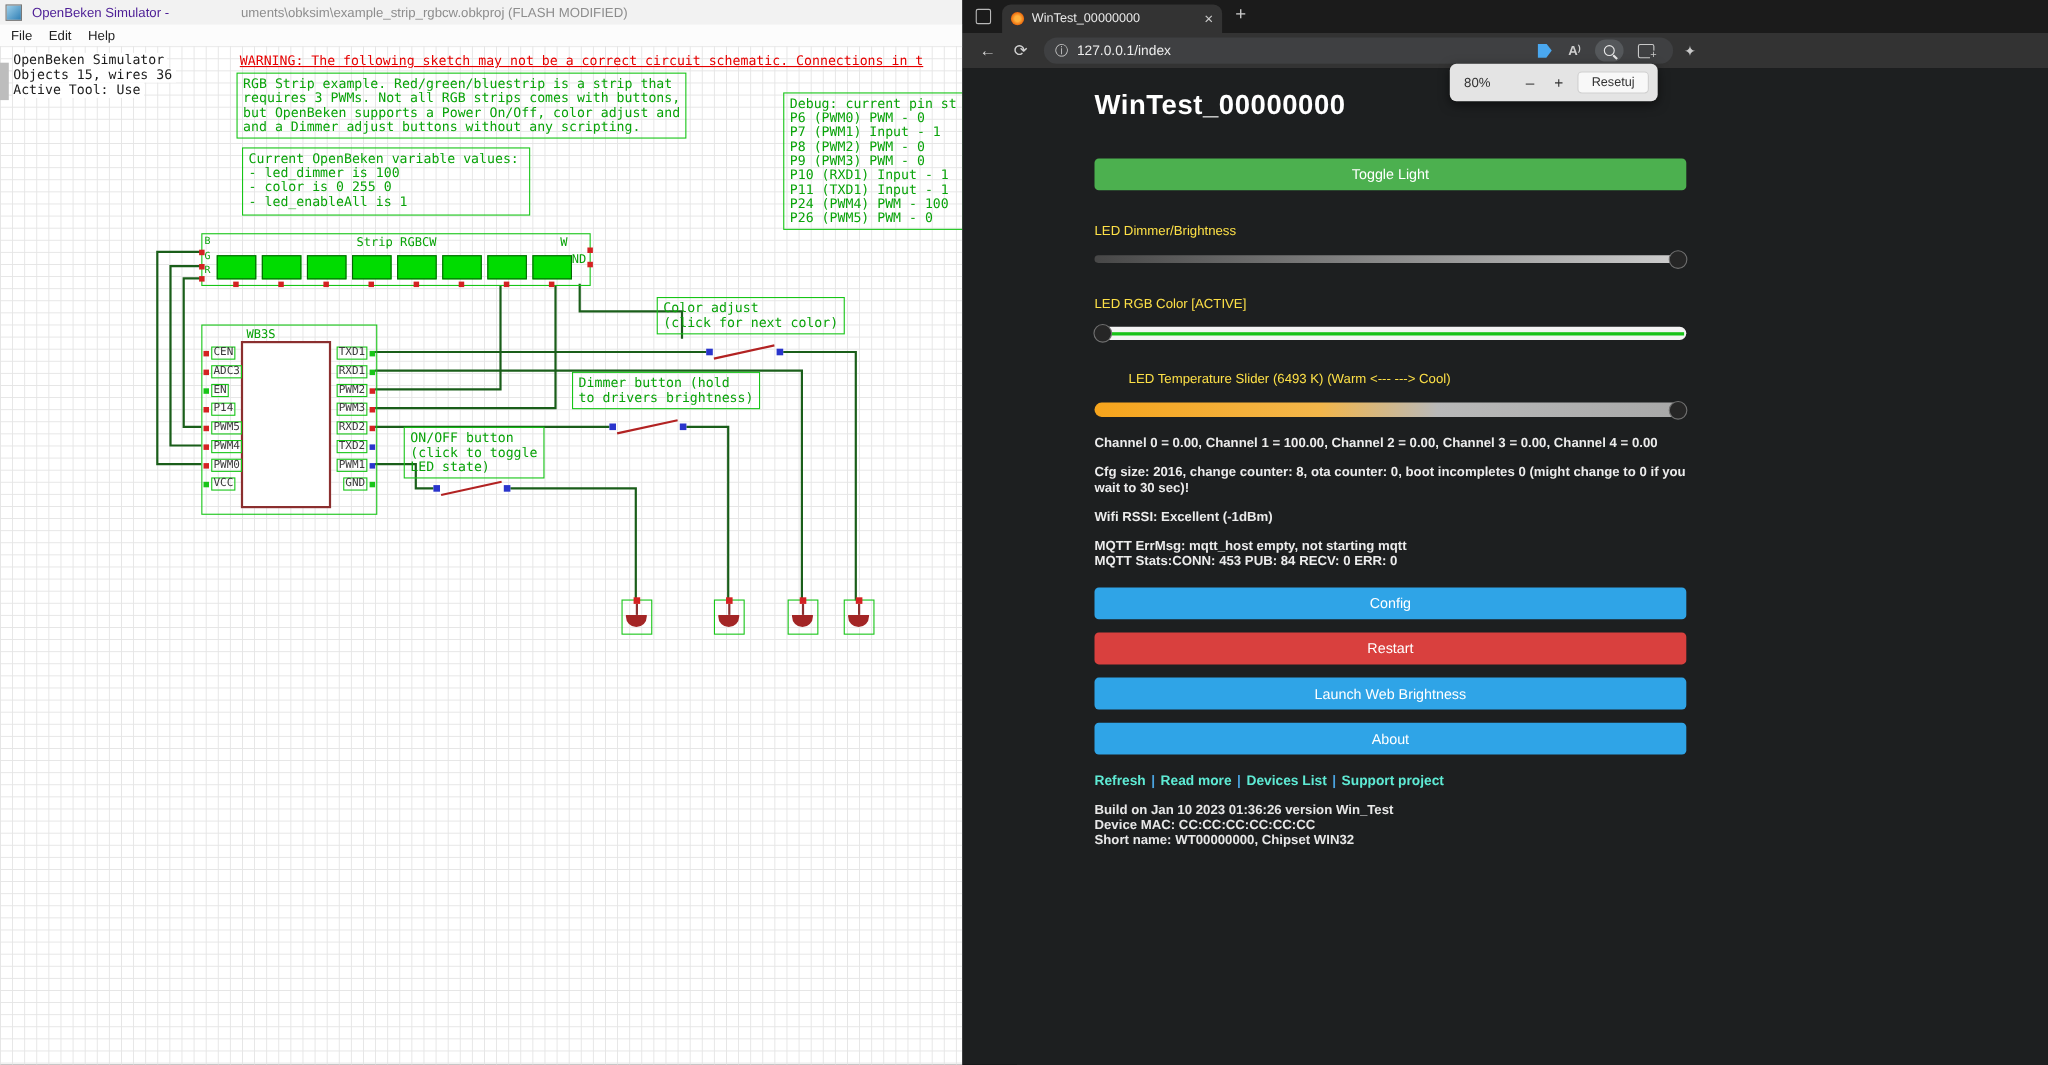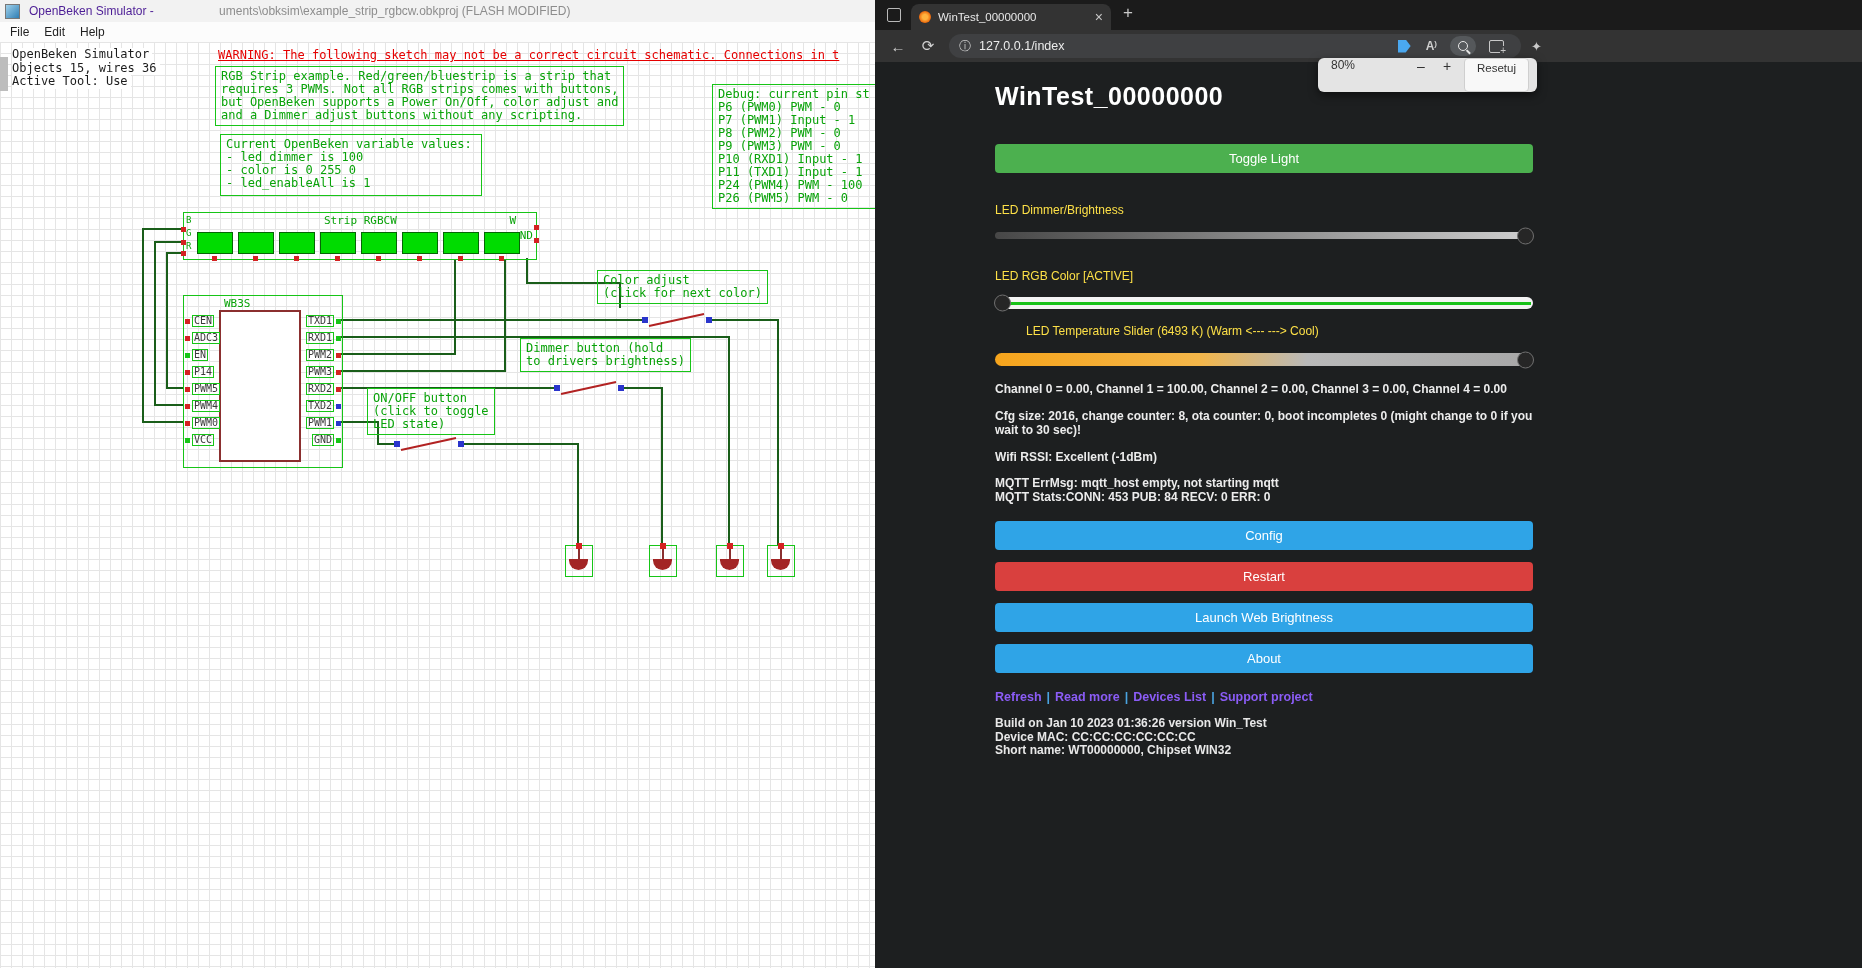--- a/index.html
+++ b/index.html
@@ -83,52 +83,52 @@
   .read-aloud::after { content:")"; font-size:8px; vertical-align:4px; }
   .zoom-pill { background:#55585b; border-radius:10px; width:26px; height:20px; display:flex;
                align-items:center; justify-content:center; margin:0 6px; flex:none; }
   .mag { width:8px; height:8px; border:1.5px solid #e8e8e8; border-radius:50%; position:relative; }
   .mag::after { content:""; position:absolute; width:5px; height:1.5px; background:#e8e8e8;
                 transform:rotate(45deg); right:-4px; bottom:-2px; }
   .collections { width:13px; height:11px; border:1.5px solid #c9c9c9; border-radius:2px; position:relative; margin:0 7px; flex:none; }
   .collections::after { content:"+"; position:absolute; color:#c9c9c9; font-size:10px; right:-3px; bottom:-4px;
                         background:#3f4042; line-height:1; }
   .essentials { color:#c9c9c9; font-size:13px; margin-left:10px; }
-  .zoom-popup { position:absolute; left:443px; top:58px; width:219px; height:34px; background:#e4e4e4;
-                border-radius:6px; box-shadow:0 3px 10px rgba(0,0,0,.55); display:flex; z-index:5; }
+  .zoom-popup { position:absolute; left:443px; top:58px; width:189px; height:34px; background:#e4e4e4;
+                border-radius:6px; box-shadow:0 3px 10px rgba(0,0,0,.55); display:flex; align-items:center; z-index:5; }
   .zoom-level { color:#333; font-size:12px; margin-left:13px; flex:1; }
   .zoom-btn { color:#333; font-size:14px; width:26px; text-align:center; cursor:pointer; }
   .zoom-reset { background:#f8f8f8; border:1px solid #cfcfcf; border-radius:4px; font-size:11.5px; color:#333;
                 padding:3px 12px; margin:0 8px 0 4px; cursor:pointer; }
   .content { position:absolute; left:0; top:62px; right:0; bottom:0; background:#1d1f20; padding:20px 0 0 120px; }
   .col { width:538px; }
   .col h1 { margin:0; font-size:25px; font-weight:bold; color:#fff; letter-spacing:.5px; }
   .btn { display:block; width:538px; height:29px; border:none; border-radius:4px; color:#fff;
          font-size:13px; font-family:inherit; cursor:pointer; }
   .btn.green { background:#4cb04f; margin-top:33px; }
   .btn.blue  { background:#2fa4e7; }
   .btn.red   { background:#d9403e; }
   .mt17 { margin-top:17px; } .mt12 { margin-top:12px; }
   .lbl { color:#fde047; font-size:12px; font-weight:normal; }
-  .lbl.l1 { margin-top:30px; } .lbl.l2 { margin-top:30px; } .lbl.l3 { margin-top:15px;padding-left:31px; }
+  .lbl.l1 { margin-top:30px; } .lbl.l2 { margin-top:30px; } .lbl.l3 { margin-top:28px;padding-left:31px; }
   .slider { position:relative; width:538px; }
   .s1 { height:7px; border-radius:4px; background:linear-gradient(90deg,#474747,#cfcfcf); margin-top:15px; }
   .s2 { height:12px; border-radius:6px; background:#f4f4f4; margin-top:14px; }
   .s2 .greenline { position:absolute; left:2px; right:2px; top:4.5px; height:3px; background:#18c218; }
   .s3 { height:13px; border-radius:7px; margin-top:15px;
         background:linear-gradient(90deg,#f6a41c 0%,#f3b64a 38%,#b9b9b9 58%,#a7a7a7 100%); }
   .thumb { position:absolute; top:50%; width:15px; height:15px; border-radius:50%; background:#262626;
            border:1px solid #707070; transform:translateY(-50%); cursor:pointer; }
   .thumb.right { right:-1px; } .thumb.left { left:-1px; }
   .stat { color:#ececec; font-size:12px; font-weight:bold; white-space:nowrap; }
   .stat.wrap { white-space:normal; line-height:14px; }
   .stat.mqtt { line-height:13.5px; }
   .m23 { margin-top:23px; } .m16 { margin-top:16px; } .m13 { margin-top:13px; }
   .links { margin-top:17px; font-size:12.5px; color:#4aa3e0; font-weight:bold; }
-  .links a { color:#8b5cf6; text-decoration:none; cursor:pointer; }
+  .links a { color:#5eead4; text-decoration:none; cursor:pointer; }
   .links .sep { margin:0 5px; }
   .footer { margin-top:13px; color:#e8e8e8; font-size:12px; font-weight:bold; line-height:13.5px; }
 </style>
 </head>
 <body>
 
 <div id="root">
 
   <div class="sim">
     <div class="sim-titlebar">

